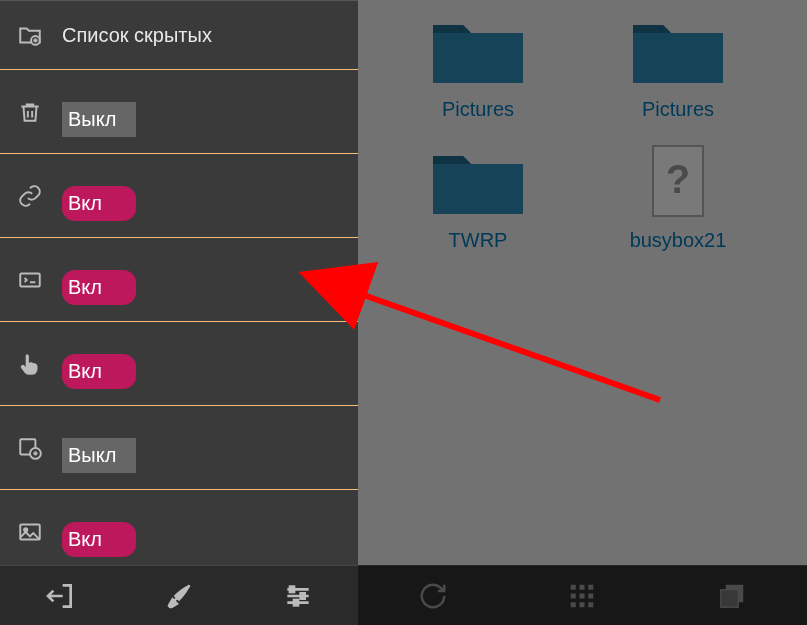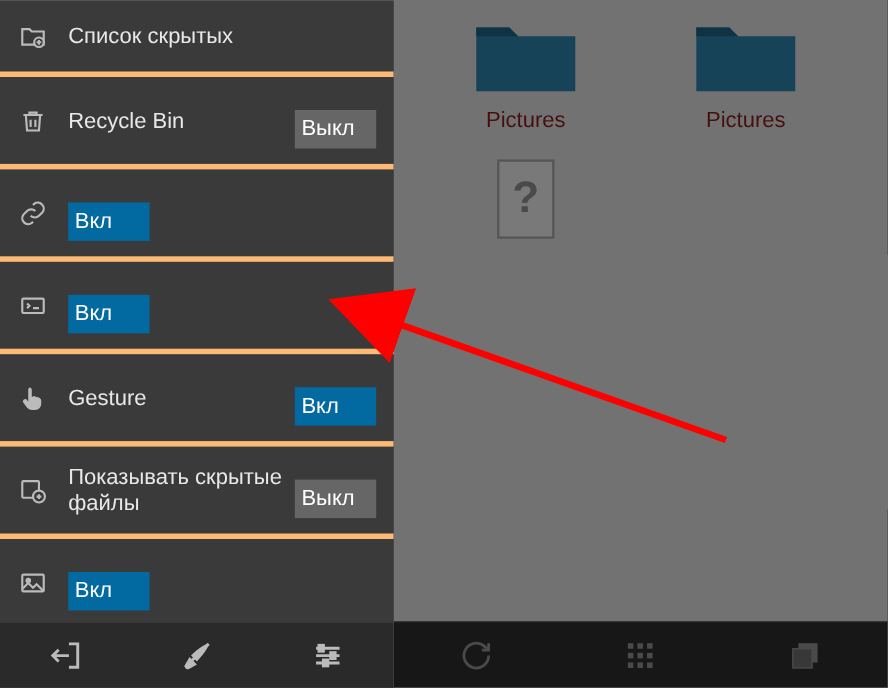--- a/index.html
+++ b/index.html
@@ -2,42 +2,42 @@
 <html><head>
 <meta charset="utf-8">
 <style>
   * { margin: 0; padding: 0; box-sizing: border-box; }
   body { width: 807px; height: 625px; font-family: Arial, sans-serif; overflow: hidden; position: relative; background: #000; }
   .container { display: flex; width: 100%; height: 100%; }
   
   
   .settings-panel { width: 358px; height: 100%; background: #3a3a3a; display: flex; flex-direction: column; }
   .settings-list { flex: 1; overflow: hidden; }
-  .setting-item { display: flex; align-items: center; padding: 0 16px; height: 84px; border-bottom: 5px solid #fdba74; }
+  .setting-item { display: flex; align-items: center; padding: 0 16px; height: 84px; border-bottom: 1px solid #fdba74; }
   .setting-item.first { height: 70px; border-top: 1px solid #555; margin-top: 0; }
   .setting-icon { width: 28px; height: 28px; margin-right: 18px; flex-shrink: 0; display: flex; align-items: center; justify-content: center; }
   .setting-icon svg { width: 26px; height: 26px; }
   .setting-label { flex: 1; color: #e8e8e8; font-size: 20px; line-height: 1.2; }
   .toggle { padding: 6px 6px; font-size: 20px; color: #fff; min-width: 74px; text-align: left; margin-top: 15px; }
-  .toggle.on { background: #0369a1; }
+  .toggle.on { background: #be185d; border-radius: 13px; }
   .toggle.off { background: #666; }
   
   
   .bottom-bar-left { height: 60px; background: #2a2a2a; display: flex; align-items: center; justify-content: space-around; border-top: 1px solid #444; }
   .bottom-bar-left .bb-btn { width: 80px; height: 40px; display: flex; align-items: center; justify-content: center; }
   .bottom-bar-left svg { width: 32px; height: 32px; }
   
   
   .file-panel { flex: 1; height: 100%; background: #d0d0d0; position: relative; }
   .dim-overlay { position: absolute; inset: 0; background: rgba(0,0,0,0.45); pointer-events: none; z-index: 5; }
   .file-grid { display: flex; flex-wrap: wrap; padding: 10px 20px; gap: 0; }
   .file-item { width: 200px; display: flex; flex-direction: column; align-items: center; margin-bottom: 20px; }
   .folder-icon { width: 100px; height: 80px; margin-bottom: 8px; display:flex; align-items:center; justify-content:center; }
   .folder-icon svg { width: 100px; height: 80px; }
-  .file-label { color: #7f1d1d; font-size: 20px; text-align: center; }
+  .file-label { color: #0369a1; font-size: 20px; text-align: center; }
   
   
   .bottom-bar-right { position: absolute; bottom: 0; left: 0; right: 0; height: 60px; background: #2a2a2a; display: flex; align-items: center; justify-content: space-around; border-top: 1px solid #444; z-index: 1; }
   .bottom-bar-right .bb-btn { width: 100px; height: 40px; display: flex; align-items: center; justify-content: center; }
   .bottom-bar-right svg { width: 30px; height: 30px; }
   
   
   .arrow-overlay { position: absolute; top: 0; left: 0; width: 807px; height: 625px; pointer-events: none; z-index: 20; }
 </style>
 </head>
@@ -58,21 +58,20 @@
         </span>
         <span class="setting-label">Список скрытых</span>
       </div>
 
       <div class="setting-item">
         <span class="setting-icon">
           <svg viewBox="0 0 24 24" fill="none" stroke="#bbb" stroke-width="1.8">
               <path d="M4 7h16M9 7V5h6v2M6 7l1 13h10l1-13M10 11v6M14 11v6"></path>
             </svg>
         </span>
-        <span class="setting-label">Recycle Bin</span>
         <span class="toggle off">Выкл</span>
       </div>
 
       <div class="setting-item">
         <span class="setting-icon">
           <svg viewBox="0 0 24 24" fill="none" stroke="#bbb" stroke-width="1.8">
               <path d="M10 14a5 5 0 0 0 7 0l3-3a5 5 0 0 0-7-7l-1 1M14 10a5 5 0 0 0-7 0l-3 3a5 5 0 0 0 7 7l1-1"></path>
             </svg>
         </span>
         <span class="toggle on">Вкл</span>
@@ -87,33 +86,31 @@
         </span>
         <span class="toggle on">Вкл</span>
       </div>
 
       <div class="setting-item">
         <span class="setting-icon">
           <svg viewBox="0 0 24 24" fill="#bbb">
               <path d="M9 3a2 2 0 0 1 2 2v6l1-.5a2 2 0 0 1 2 .1l1 .6a2 2 0 0 1 2 .3l1 .7a2 2 0 0 1 .9 1.7v3a5 5 0 0 1-5 5h-3a5 5 0 0 1-4-2l-3-4a2 2 0 0 1 2.8-2.8L8 15V5a2 2 0 0 1 1-2z"></path>
             </svg>
         </span>
-        <span class="setting-label">Gesture</span>
         <span class="toggle on">Вкл</span>
       </div>
 
       <div class="setting-item">
         <span class="setting-icon">
           <svg viewBox="0 0 24 24" fill="none" stroke="#bbb" stroke-width="1.8">
               <rect x="3" y="4" width="14" height="14" rx="1"></rect>
               <circle cx="17" cy="17" r="5" fill="#3a3a3a"></circle>
               <path d="M17 15v4M15 17h4"></path>
             </svg>
         </span>
-        <span class="setting-label">Показывать скрытые файлы</span>
         <span class="toggle off">Выкл</span>
       </div>
 
       <div class="setting-item">
         <span class="setting-icon">
           <svg viewBox="0 0 24 24" fill="none" stroke="#bbb" stroke-width="1.8">
               <rect x="3" y="5" width="18" height="14" rx="1"></rect>
               <circle cx="8" cy="10" r="1.5" fill="#bbb"></circle>
               <path d="M3 17l5-5 4 4 3-3 6 6"></path>
             </svg>
@@ -161,24 +158,34 @@
           <svg viewBox="0 0 100 80">
               <path d="M5 15h30l8 8h52v50H5z" fill="#2a7ba0"></path>
               <path d="M5 15h30l8 8H5z" fill="#1e5d7a"></path>
             </svg>
         </div>
         <span class="file-label">Pictures</span>
       </div>
       <div class="file-item">
         <div class="folder-icon">
           <svg viewBox="0 0 100 80">
+              <path d="M5 15h30l8 8h52v50H5z" fill="#2a7ba0"></path>
+              <path d="M5 15h30l8 8H5z" fill="#1e5d7a"></path>
+            </svg>
+        </div>
+        <span class="file-label">TWRP</span>
+      </div>
+      <div class="file-item">
+        <div class="folder-icon">
+          <svg viewBox="0 0 100 80">
               <rect x="25" y="5" width="50" height="70" fill="#ddd" stroke="#999" stroke-width="2"></rect>
               <text x="50" y="52" font-size="40" text-anchor="middle" fill="#888" font-weight="bold">?</text>
             </svg>
         </div>
+        <span class="file-label">busybox21</span>
       </div>
     </div>
     <div class="bottom-bar-right">
       <div class="bb-btn">
         <svg viewBox="0 0 24 24" fill="none" stroke="#888" stroke-width="2">
             <path d="M21 12a9 9 0 1 1-3-6.7L21 8M21 3v5h-5"></path>
           </svg>
       </div>
       <div class="bb-btn">
         <svg viewBox="0 0 24 24" fill="#888">

